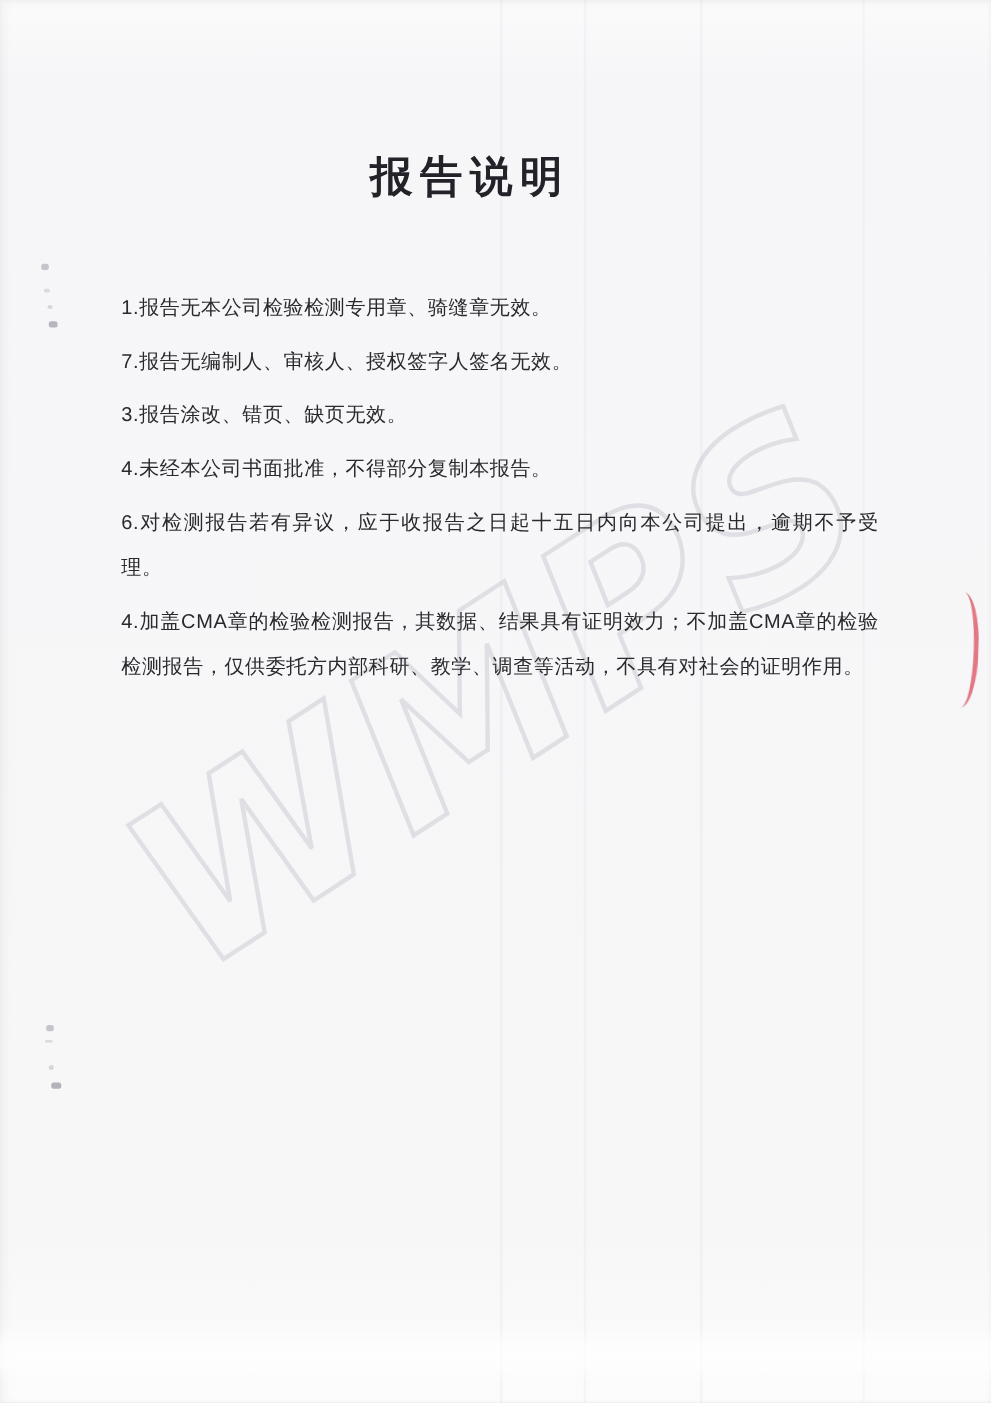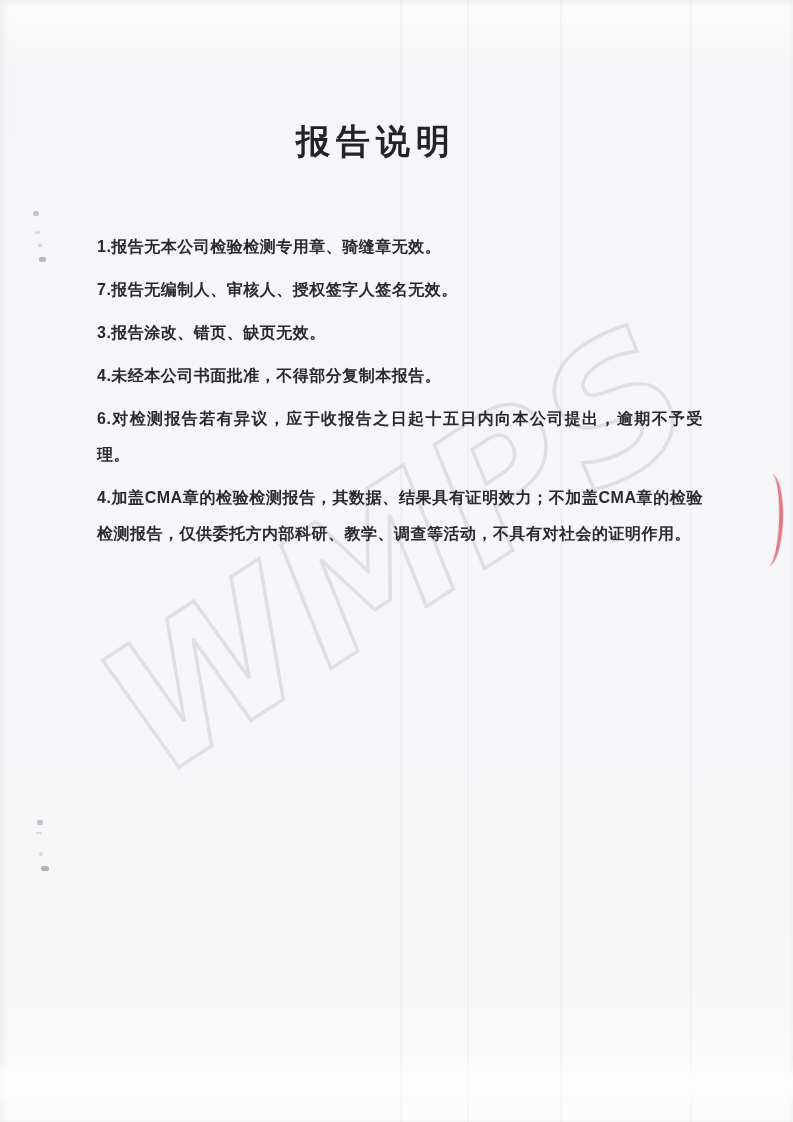--- a/index.html
+++ b/index.html
@@ -73,21 +73,21 @@
     color: #222228;
   }
 
   .notes {
     position: absolute;
     left: 97px; top: 183px;
     width: 606px;
   }
   .note {
     font-size: 16px;
-    font-weight: 700;
+    font-weight: 400;
     line-height: 36px;
     letter-spacing: 0.5px;
     text-align: justify;
     margin-bottom: 7px;
     color: #29292e;
   }
 
   .z-content { position: relative; z-index: 2; }
 </style>
 </head>

